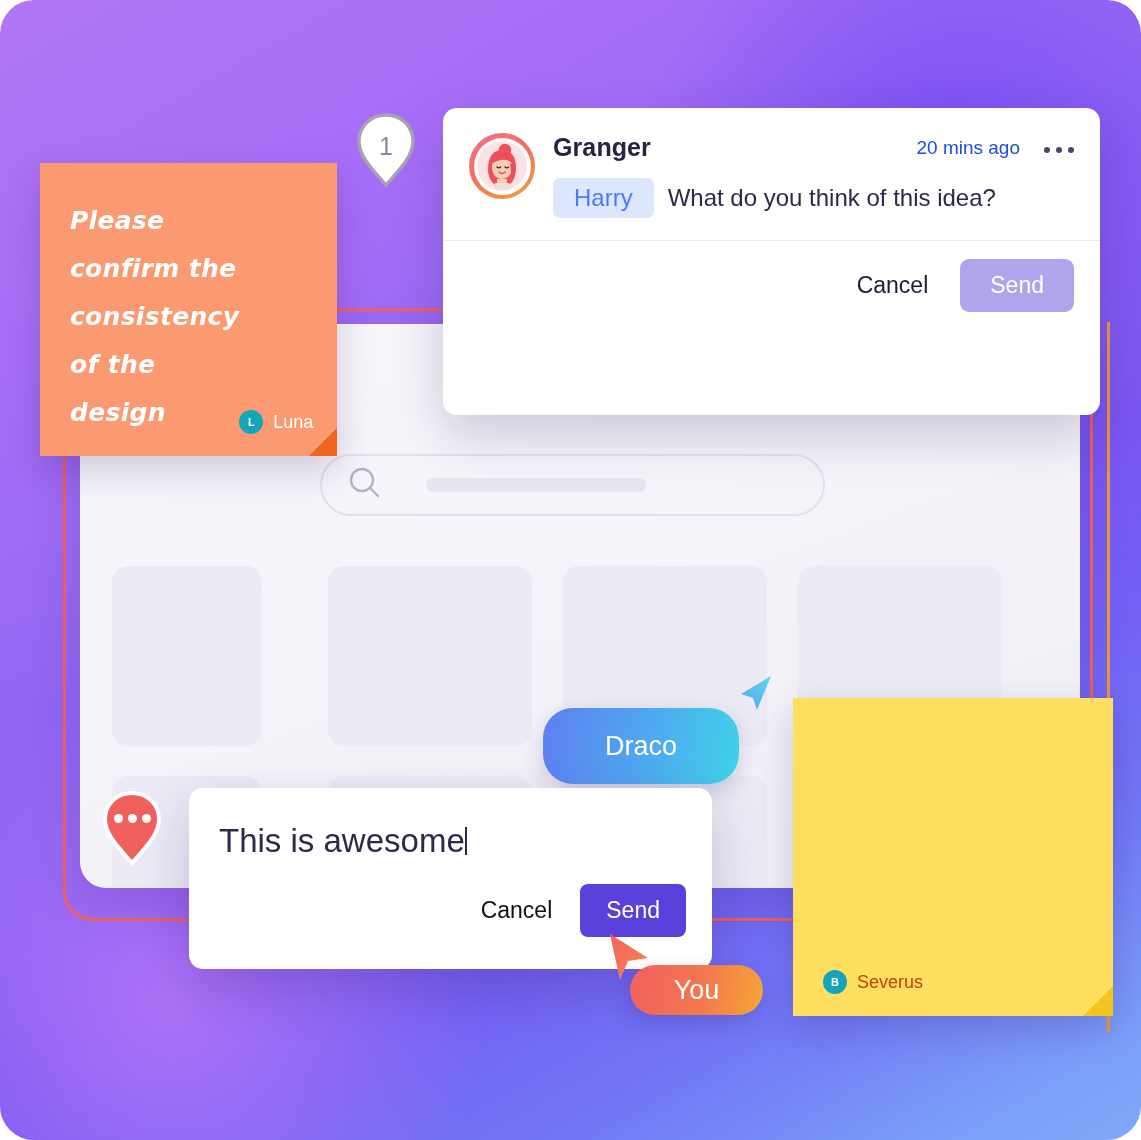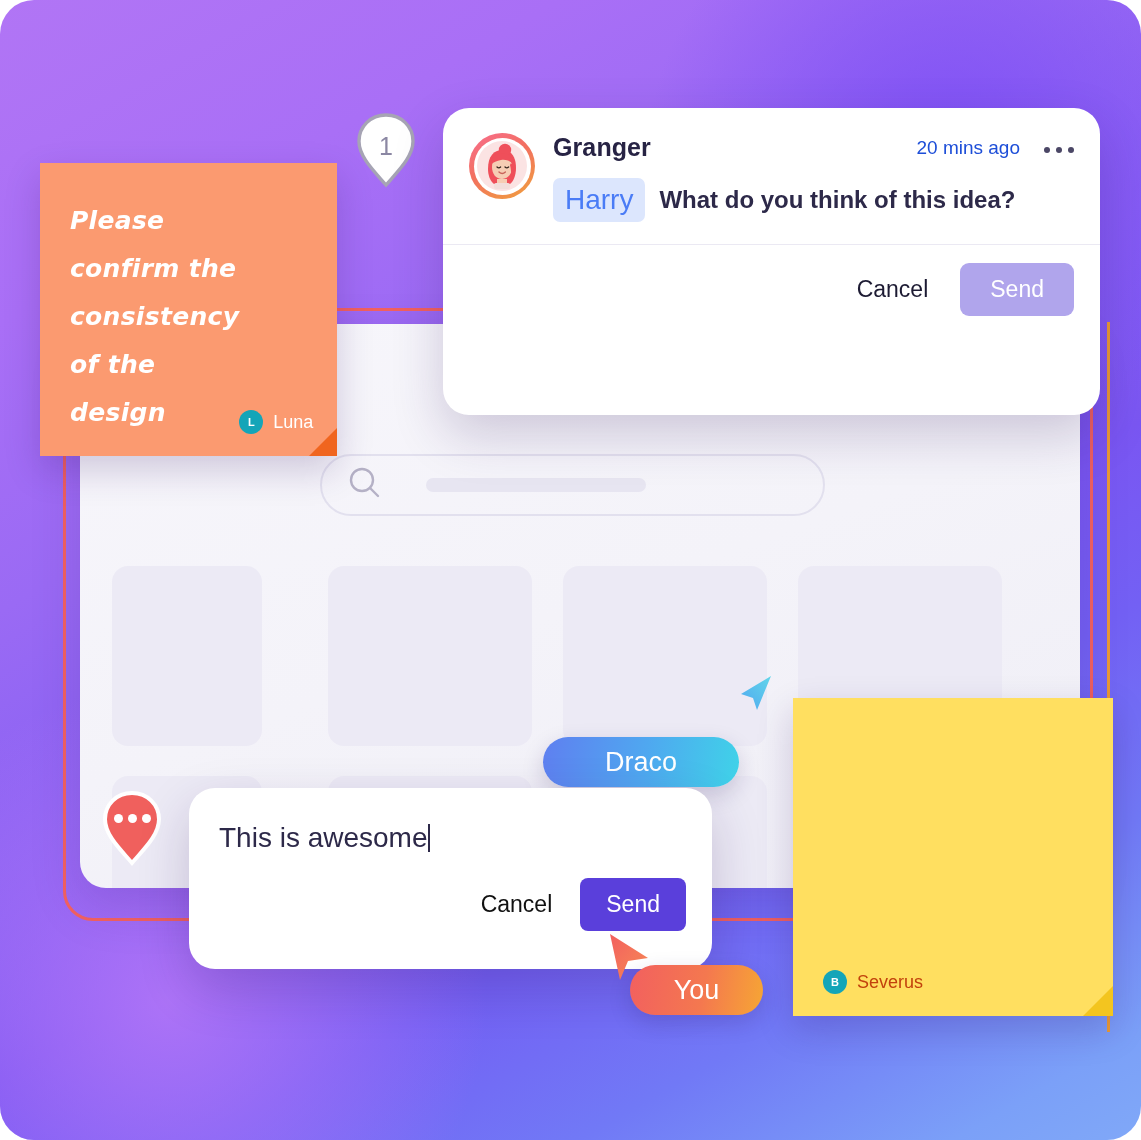--- a/index.html
+++ b/index.html
@@ -157,21 +157,21 @@
   }
   .pin-dots i {
     width: 9px; height: 9px; border-radius: 50%;
     background: #ffffff; display: block;
   }
 
   
   .popover {
     position: absolute;
     background: #ffffff;
-    border-radius: 26px;
+    border-radius: 14px;
     box-shadow: 0 20px 52px rgba(44, 20, 90, .20);
     overflow: hidden;
   }
 
   
   #comment-top { left: 443px; top: 108px; width: 657px; height: 307px; }
   #ct-head {
     display: flex; align-items: flex-start;
     padding: 25px 26px 0 26px;
   }
@@ -193,24 +193,24 @@
   #ct-more {
     margin-left: 24px; display: flex; gap: 6px; align-items: center;
     padding-top: 4px;
   }
   #ct-more i { width: 6px; height: 6px; border-radius: 50%; background: #4b4766; display:block; }
   #ct-body {
     margin-top: 16px; display: flex; align-items: center; gap: 14px;
   }
   #ct-mention {
     background: #dce6fd; color: #4a7cf6;
-    border-radius: 7px; padding: 6px 12px;
-    font-size: 28px; font-weight: 500;
-  }
-  #ct-text { font-size: 24px; color: #2d2949; font-weight: 700; }
+    border-radius: 7px; padding: 6px 21px;
+    font-size: 24px; font-weight: 500;
+  }
+  #ct-text { font-size: 24px; color: #2d2949; font-weight: 400; }
   #ct-divider { margin-top: 22px; height: 1px; background: #ebe9f3; }
   #ct-input-wrap { padding: 24px 26px 0 26px; display: flex; align-items: center; }
   #ct-caret {
     width: 2px; height: 30px; background: #2d2949; display: block; margin-right: 2px;
   }
   #ct-placeholder { font-size: 25px; color: #b6b3c6; }
   #ct-actions {
     display: flex; align-items: center; justify-content: flex-end;
     gap: 14px; padding: 18px 26px 0 26px;
   }
@@ -224,21 +224,21 @@
     font-size: 23px; color: #ffffff;
     background: #b0a5ec; border: none; cursor: pointer;
     border-radius: 9px; padding: 13px 30px;
     font-family: "Liberation Sans", sans-serif;
   }
 
   
   #comment-bottom { left: 189px; top: 788px; width: 523px; height: 181px; }
   #cb-text {
     padding: 34px 30px 0 30px;
-    font-size: 28px; color: #2d2949;
+    font-size: 33px; color: #2d2949;
     display: flex; align-items: center;
   }
   #cb-caret { width: 2px; height: 28px; background: #2d2949; display:block; }
   #cb-actions {
     display: flex; align-items: center; justify-content: flex-end;
     gap: 12px; padding: 24px 26px 0 26px;
   }
   #cb-cancel {
     font-size: 23px; color: #111; font-weight: 400;
     background: none; border: none; cursor: pointer; padding: 10px 16px;
@@ -254,21 +254,21 @@
   
   .cursor-label {
     position: absolute;
     border-radius: 30px;
     color: #ffffff;
     font-size: 27px;
     display: flex; align-items: center; justify-content: center;
     box-shadow: 0 8px 22px rgba(40, 20, 90, .18);
   }
   #cursor-draco {
-    left: 543px; top: 737px; width: 196px; height: 50px;
+    left: 543px; top: 708px; width: 196px; height: 76px;
     background: linear-gradient(100deg, #5f7ff0 0%, #4fa8f0 52%, #3fd3e8 100%);
   }
   #cursor-draco-arrow { position: absolute; left: 731px; top: 672px; }
   #cursor-you {
     left: 630px; top: 965px; width: 133px; height: 50px;
     background: linear-gradient(100deg, #f2605f 0%, #f4784f 55%, #f6a634 100%);
   }
   #cursor-you-arrow { position: absolute; left: 600px; top: 928px; }
 </style>
 </head>

